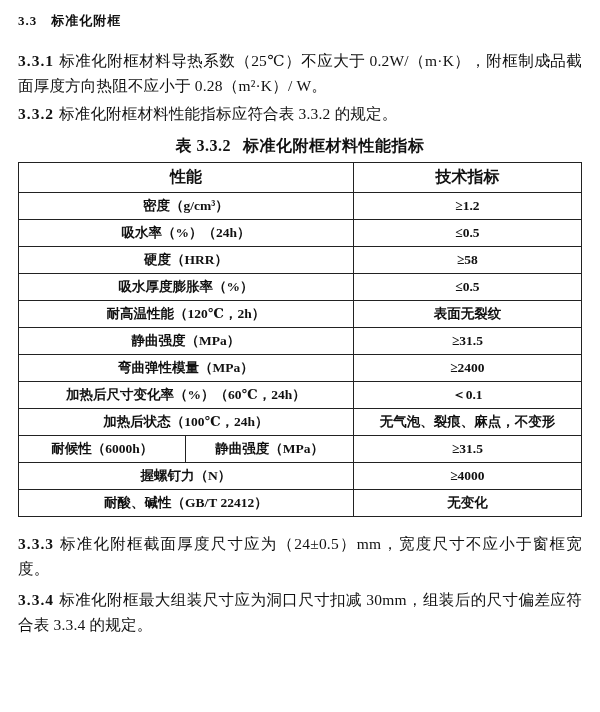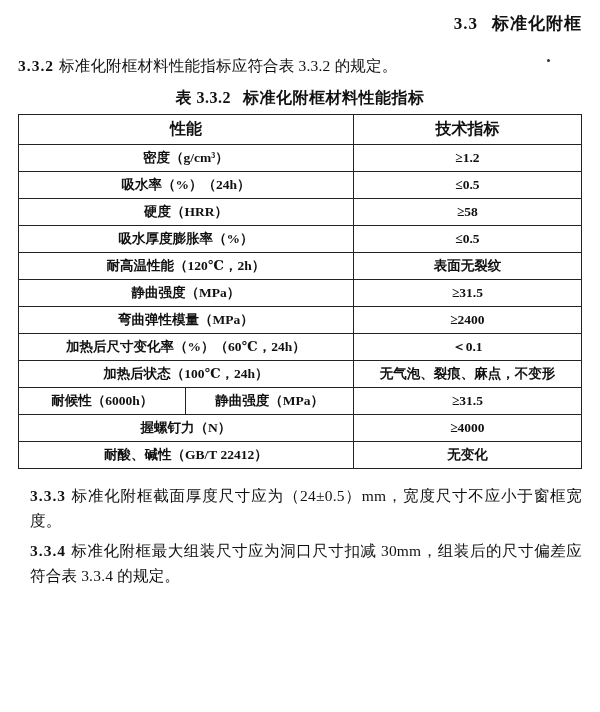--- a/index.html
+++ b/index.html
@@ -15,22 +15,22 @@
     overflow: hidden;
   }
   .page {
     position: relative;
     width: 600px;
     height: 712px;
     box-sizing: border-box;
     padding: 0 18px;
   }
   .section-title {
-    text-align: right;
-    font-size: 17px;
+    text-align: left;
+    font-size: 13px;
     font-weight: bold;
     margin: 12px 0 18px 0;
     letter-spacing: 1px;
   }
   .section-title .num {
     margin-right: 14px;
   }
   .para {
     font-size: 15.5px;
     line-height: 1.62;
@@ -70,21 +70,20 @@
     font-weight: bold;
     font-size: 16px;
     padding: 4px 2px;
   }
   .col-a { width: 60%; }
   .col-b { width: 40%; }
   .sub-left { width: 32%; }
   .sub-right { width: 28%; }
   .after-table {
     margin-top: 14px;
-    margin-left: 12px;
   }
   .after-table .para {
     margin-bottom: 5px;
   }
   .dot-mark {
     position: absolute;
     left: 547px;
     top: 47px;
     width: 3px;
     height: 3px;
@@ -96,20 +95,23 @@
 <body>
 
 <div class="page">
 
   <div class="dot-mark"></div>
 
   <h2 class="section-title">
     <span class="num">3.3</span><span>标准化附框</span>
   </h2>
 
+  <p class="para">
+    <span class="clause-num">3.3.1</span><span>标准化附框材料导热系数（25℃）不应大于 0.2W/（m·K），附框制成品截面厚度方向热阻不应小于 0.28（m²·K）/ W。</span>
+  </p>
 
   <p class="para">
     <span class="clause-num">3.3.2</span><span>标准化附框材料性能指标应符合表 3.3.2 的规定。</span>
   </p>
 
   <div class="table-caption">
     <span class="cap-num">表 3.3.2</span><span>标准化附框材料性能指标</span>
   </div>
 
   <table class="spec">

